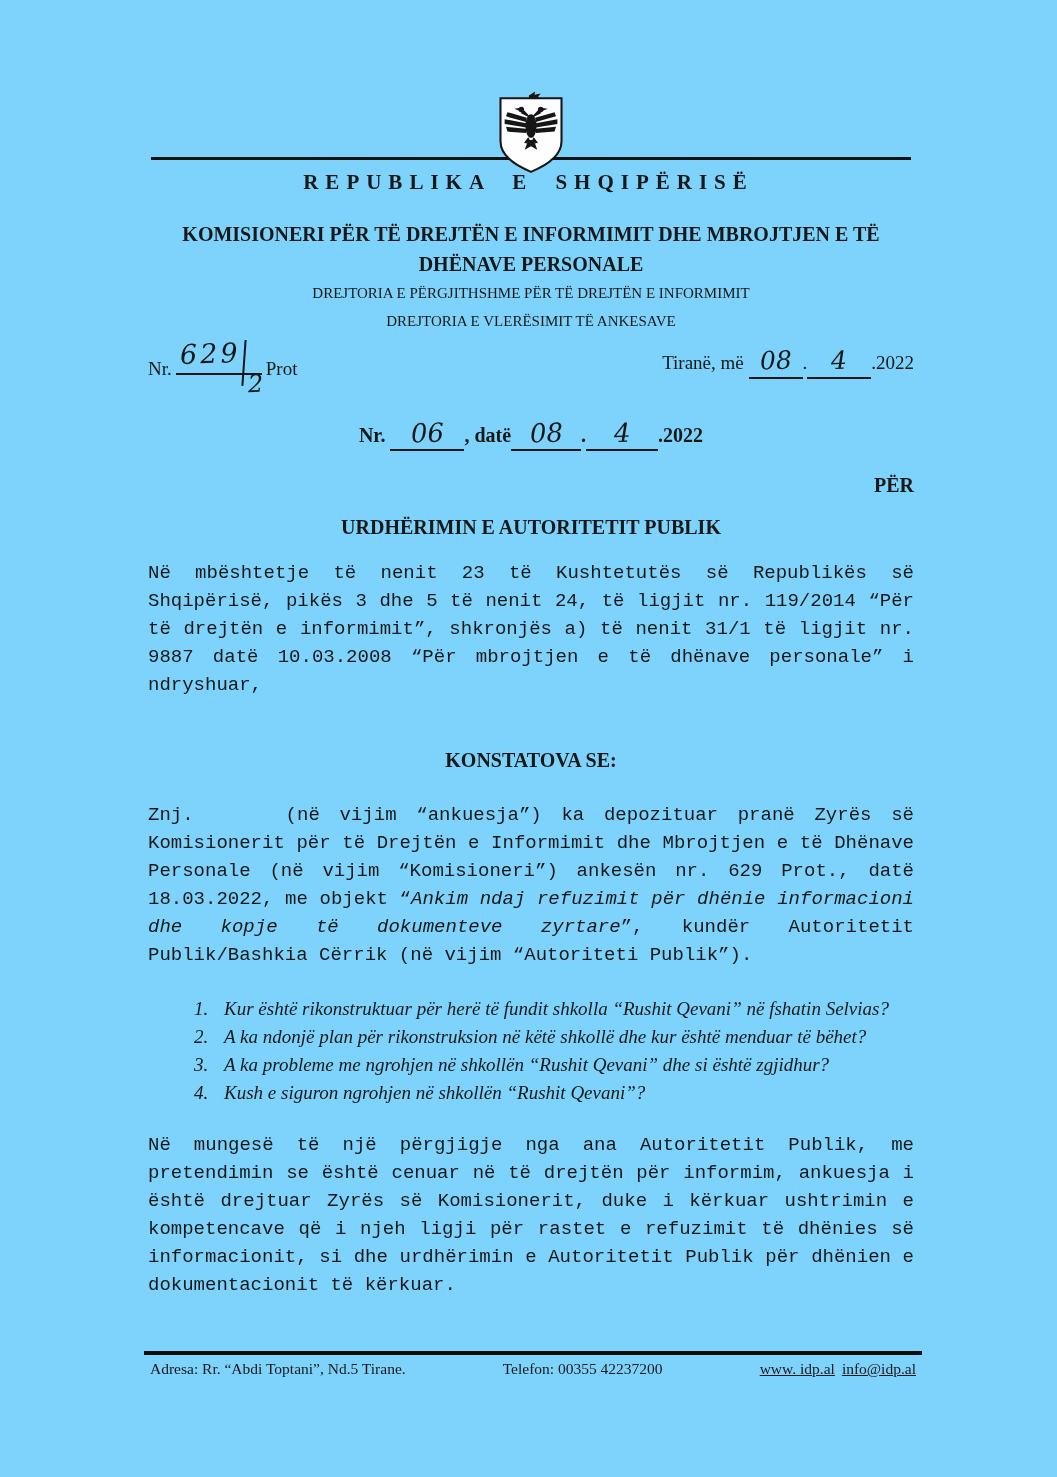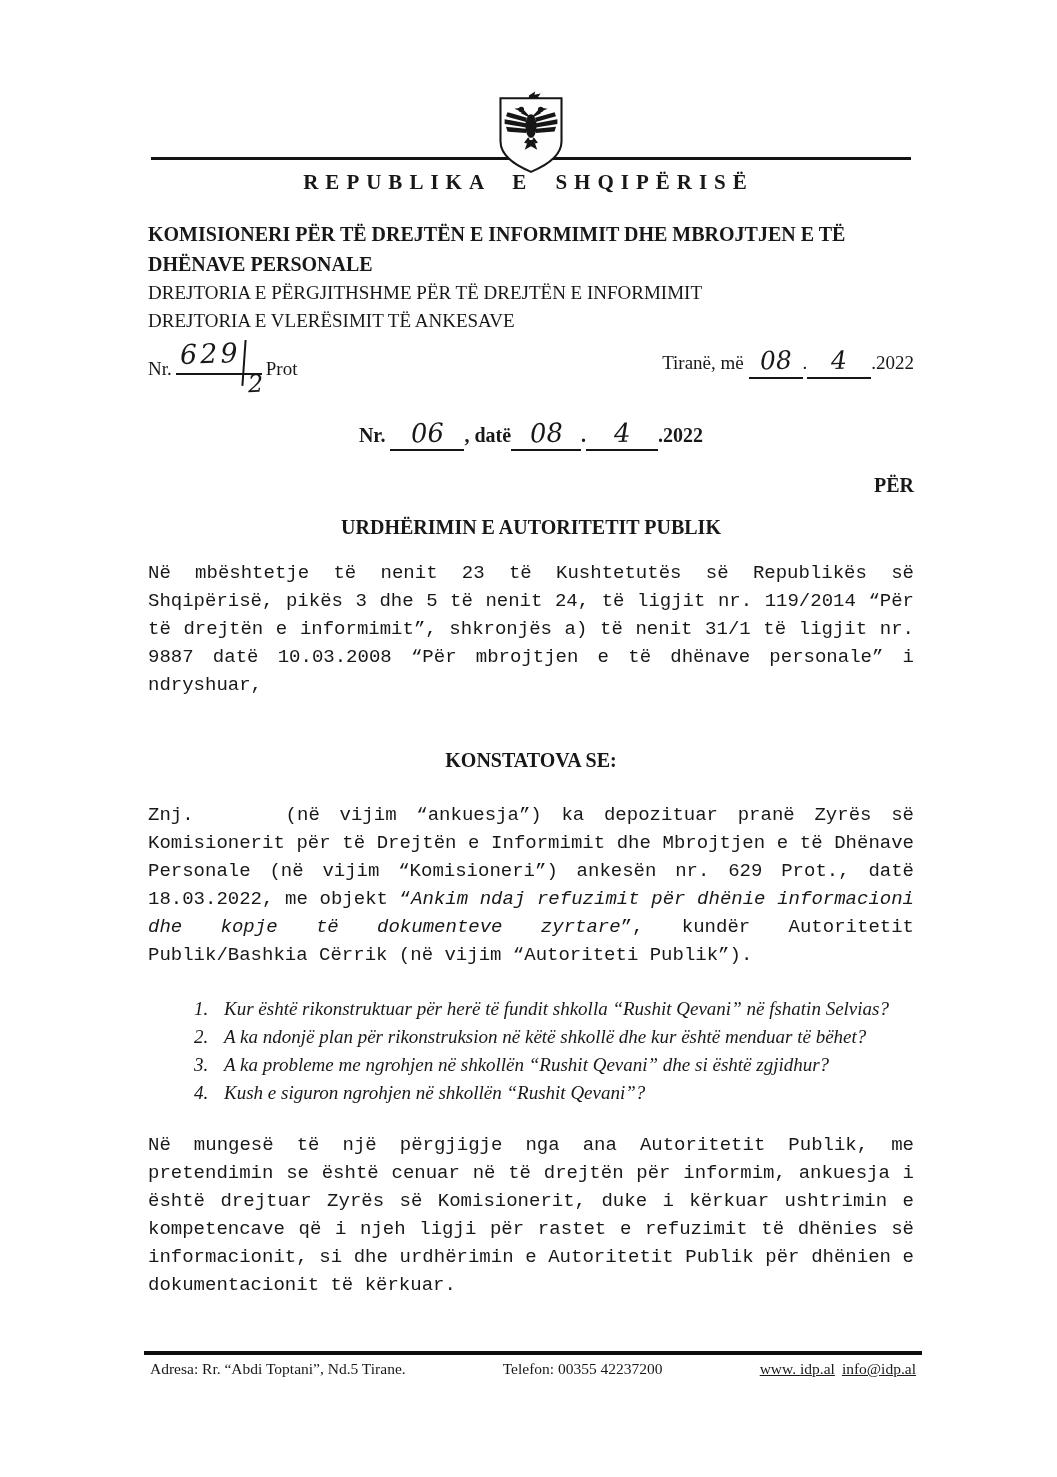--- a/index.html
+++ b/index.html
@@ -1,21 +1,21 @@
 <!DOCTYPE html>
 <html><head>
 <meta charset="utf-8">
 <style>
   html, body { margin: 0; padding: 0; background: #e8e8e8; }
   .page {
     position: relative;
     width: 1057px;
     height: 1477px;
     margin: 0 auto;
-    background: #ffffff;
+    background: #7dd3fc;
     font-family: "Liberation Serif", serif;
     color: #181818;
     overflow: hidden;
   }
 
   
   .rule-top {
     position: absolute;
     top: 157px; left: 151px; right: 146px;
     height: 3px;
@@ -42,28 +42,28 @@
 
   
   .content {
     position: absolute;
     top: 219px; left: 148px;
     width: 766px;
     font-size: 19px;
     line-height: 28px;
   }
   .org1 {
-    text-align: left;
+    text-align: center;
     font-weight: bold;
     font-size: 20px;
     line-height: 30px;
   }
   .org2 {
-    text-align: left;
-    font-size: 19px;
+    text-align: center;
+    font-size: 15px;
     line-height: 28px;
   }
 
   .proto-row {
     margin-top: 14px;
     height: 52px;
     display: flex;
     justify-content: space-between;
     align-items: flex-start;
   }

